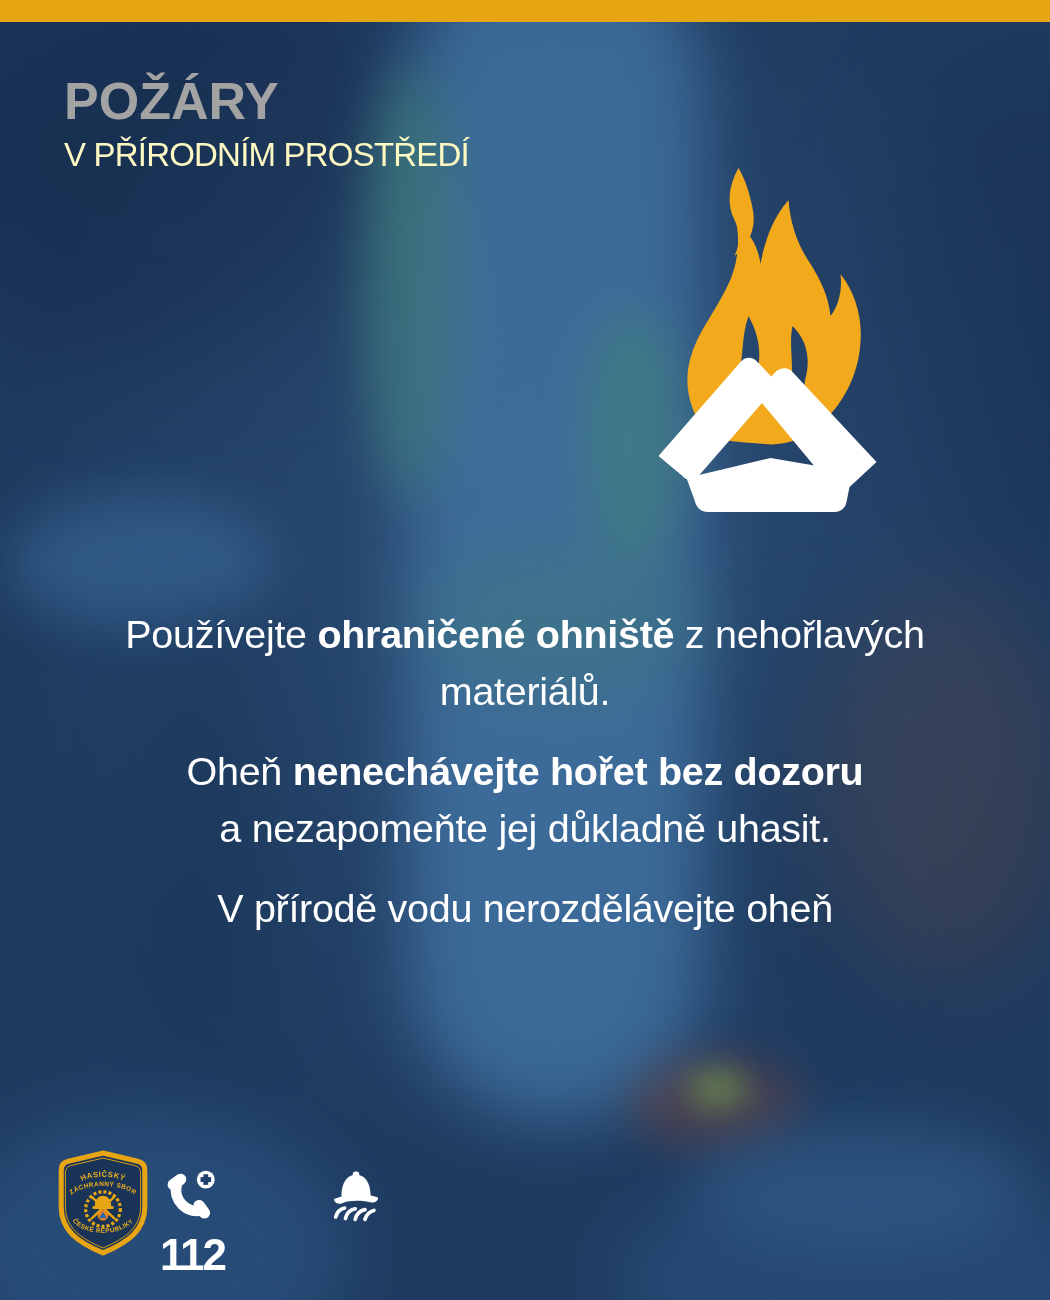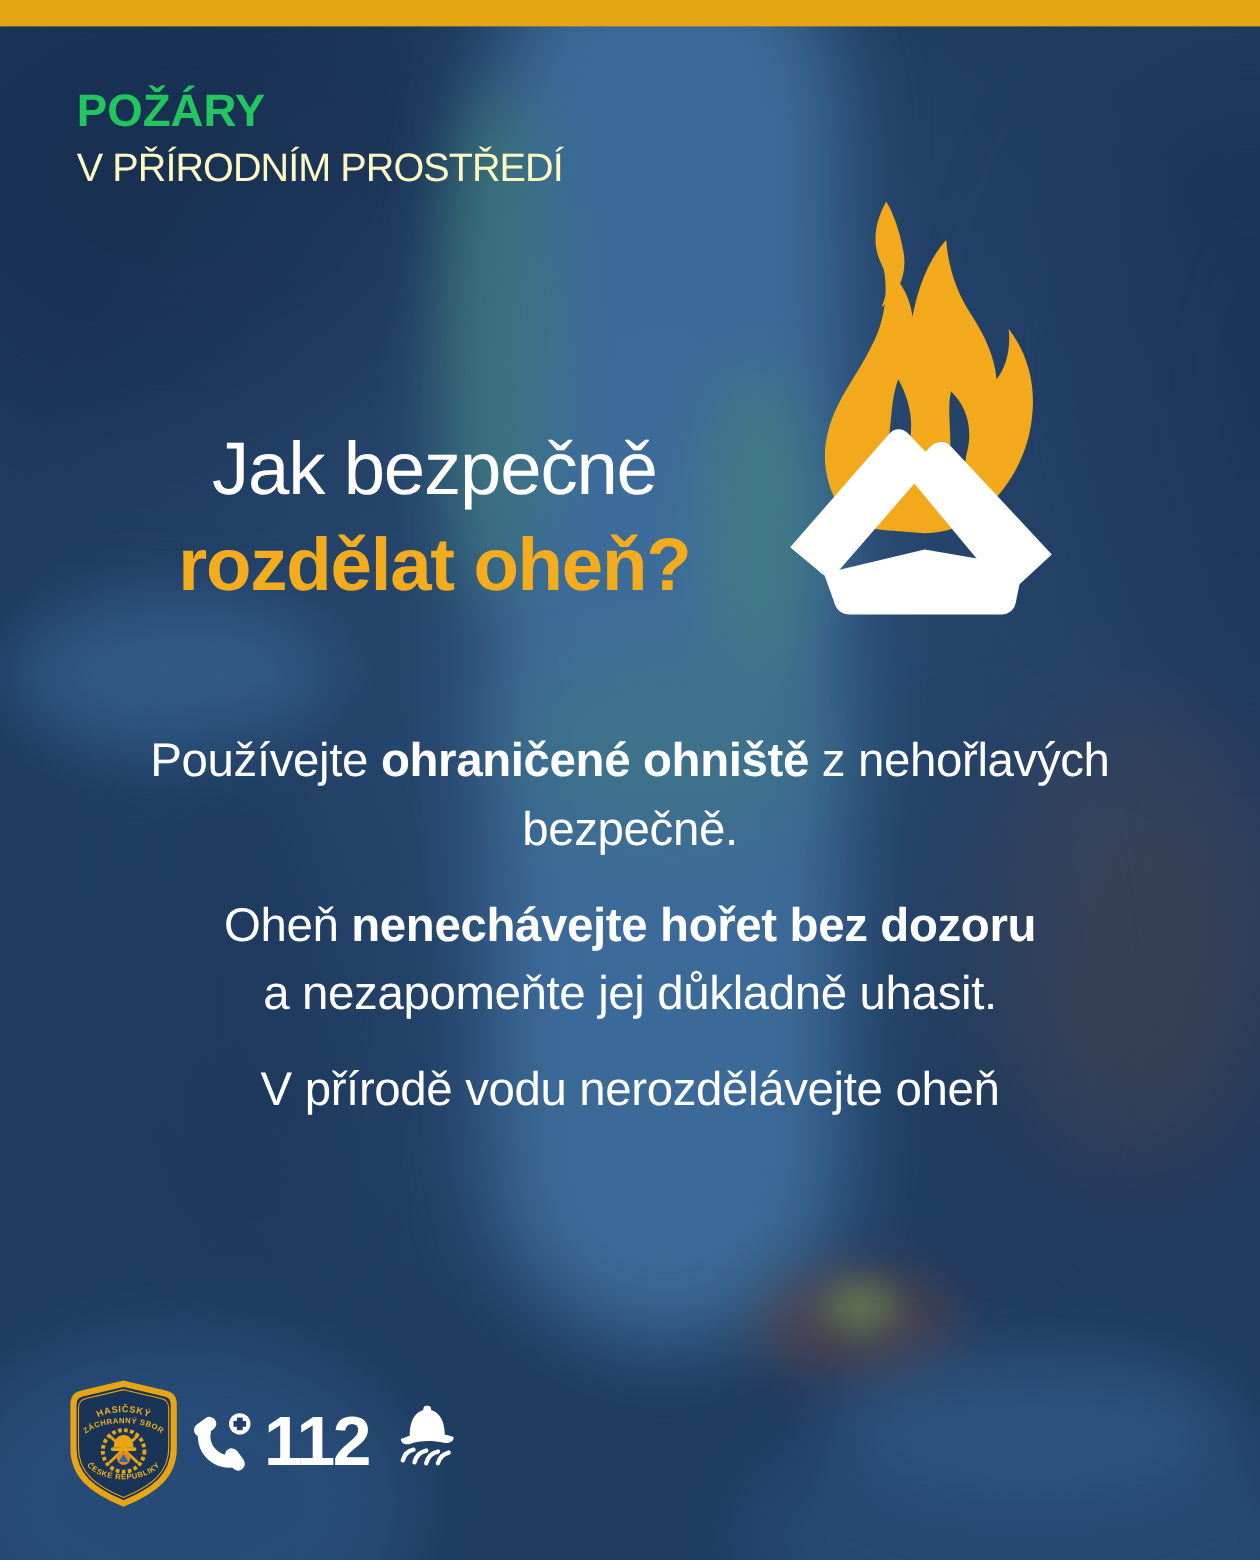--- a/index.html
+++ b/index.html
@@ -29,41 +29,41 @@
   .b-dark3 {left:150px;top:610px;width:130px;height:430px;background:#16304F;filter:blur(42px);opacity:.45;}
   .b-dark4 {left:750px;top:610px;width:130px;height:430px;background:#16304F;filter:blur(42px);opacity:.4;}
 
   
   .topbar{position:absolute;left:0;top:0;width:1050px;height:22px;background:#E6A614;z-index:3;}
 
   .layer{position:absolute;inset:0;z-index:2;}
 
   
   .brand{position:absolute;left:64px;top:72px;}
-  .brand-title{font-size:38px;font-weight:700;color:#22c55e;line-height:1.12;}
+  .brand-title{font-size:52px;font-weight:700;color:#a3a3a3;line-height:1.12;}
   .brand-sub{font-size:33px;font-weight:400;color:#fef9c3;margin-top:6px;letter-spacing:-0.8px;}
 
   
   .headline{position:absolute;left:0;top:352px;width:724px;text-align:center;font-size:62px;line-height:80px;letter-spacing:-1px;}
   .headline .l1{color:#FFFFFF;font-weight:400;}
   .headline .l2{color:#F2AC1E;font-weight:700;}
 
   
   .campfire{position:absolute;left:650px;top:166px;width:235px;height:350px;}
 
   
   .tips{position:absolute;left:0;top:606px;width:1050px;text-align:center;color:#FFFFFF;
         font-size:39.5px;letter-spacing:-0.3px;z-index:2;}
   .tip{line-height:57px;margin:0 0 23px 0;white-space:nowrap;font-weight:400;}
   .tip b{font-weight:700;}
 
   
   .badge{position:absolute;left:56px;top:1150px;width:94px;height:106px;}
   .footer-num{position:absolute;display:flex;align-items:center;gap:8px;color:#FFFFFF;
-              font-weight:700;font-size:58px;letter-spacing:-2px;z-index:2;}
+              font-weight:700;font-size:44px;letter-spacing:-2px;z-index:2;flex-direction:column;}
   .fn-112{left:160px;top:1168px;}
   .fn-150{left:330px;top:1168px;}
   .footer-num svg{flex:0 0 auto;}
 </style>
 </head>
 <body>
 
 <div class="bg">
   <div class="blob b-dark1"></div>
   <div class="blob b-dark2"></div>
@@ -85,24 +85,20 @@
 
 <div class="topbar"></div>
 
 <div class="layer">
 
   <div class="brand">
     <div class="brand-title">POŽÁRY</div>
     <div class="brand-sub">V PŘÍRODNÍM PROSTŘEDÍ</div>
   </div>
 
-  <div class="headline">
-    <div class="l1">Jak bezpečně</div>
-    <div class="l2">rozdělat oheň?</div>
-  </div>
 
   <svg class="campfire" viewBox="0 0 230 350" aria-hidden="true">
     <g fill="#F2A91C">
 
       <path d="M86,2 C76,20 74,38 82,54 C88,66 88,76 82,90 C98,78 104,60 100,42 C97,26 92,12 86,2 Z"></path>
 
       <path fill-rule="evenodd" d="
         M55,268
         C38,247 30,220 38,192
         C45,166 62,147 74,122
@@ -123,21 +119,21 @@
 
       <path d="M6,290 L88,196 C92,191 99,190 104,195 L126,218 L46,310 C41,315 34,315 30,310 Z"></path>
 
       <path d="M224,296 L140,206 C136,201 128,201 123,206 L102,228 L180,322 C185,327 192,327 196,322 Z"></path>
 
       <path d="M34,312 L118,292 L200,306 L194,336 C193,342 188,346 182,346 L56,346 C48,346 44,342 42,334 Z"></path>
     </g>
   </svg>
 
   <div class="tips">
-    <p class="tip"><span>Používejte </span><b>ohraničené ohniště</b><span> z nehořlavých</span><br><span>bezpečně.</span></p>
+    <p class="tip"><span>Používejte </span><b>ohraničené ohniště</b><span> z nehořlavých</span><br><span>materiálů.</span></p>
     <p class="tip"><span>Oheň </span><b>nenechávejte hořet bez dozoru</b><br><span>a nezapomeňte jej důkladně uhasit.</span></p>
     <p class="tip"><span>V přírodě vodu nerozdělávejte oheň</span><br></p>
   </div>
 
   <svg class="badge" viewBox="0 0 92 104" aria-hidden="true">
     <defs>
       <path id="b-arc1" d="M22,33 C31,24 61,24 70,33"></path>
       <path id="b-arc2" d="M14,45 C27,32 65,32 78,45"></path>
       <path id="b-arc3" d="M16,70 C29,85 63,85 76,70"></path>
     </defs>

